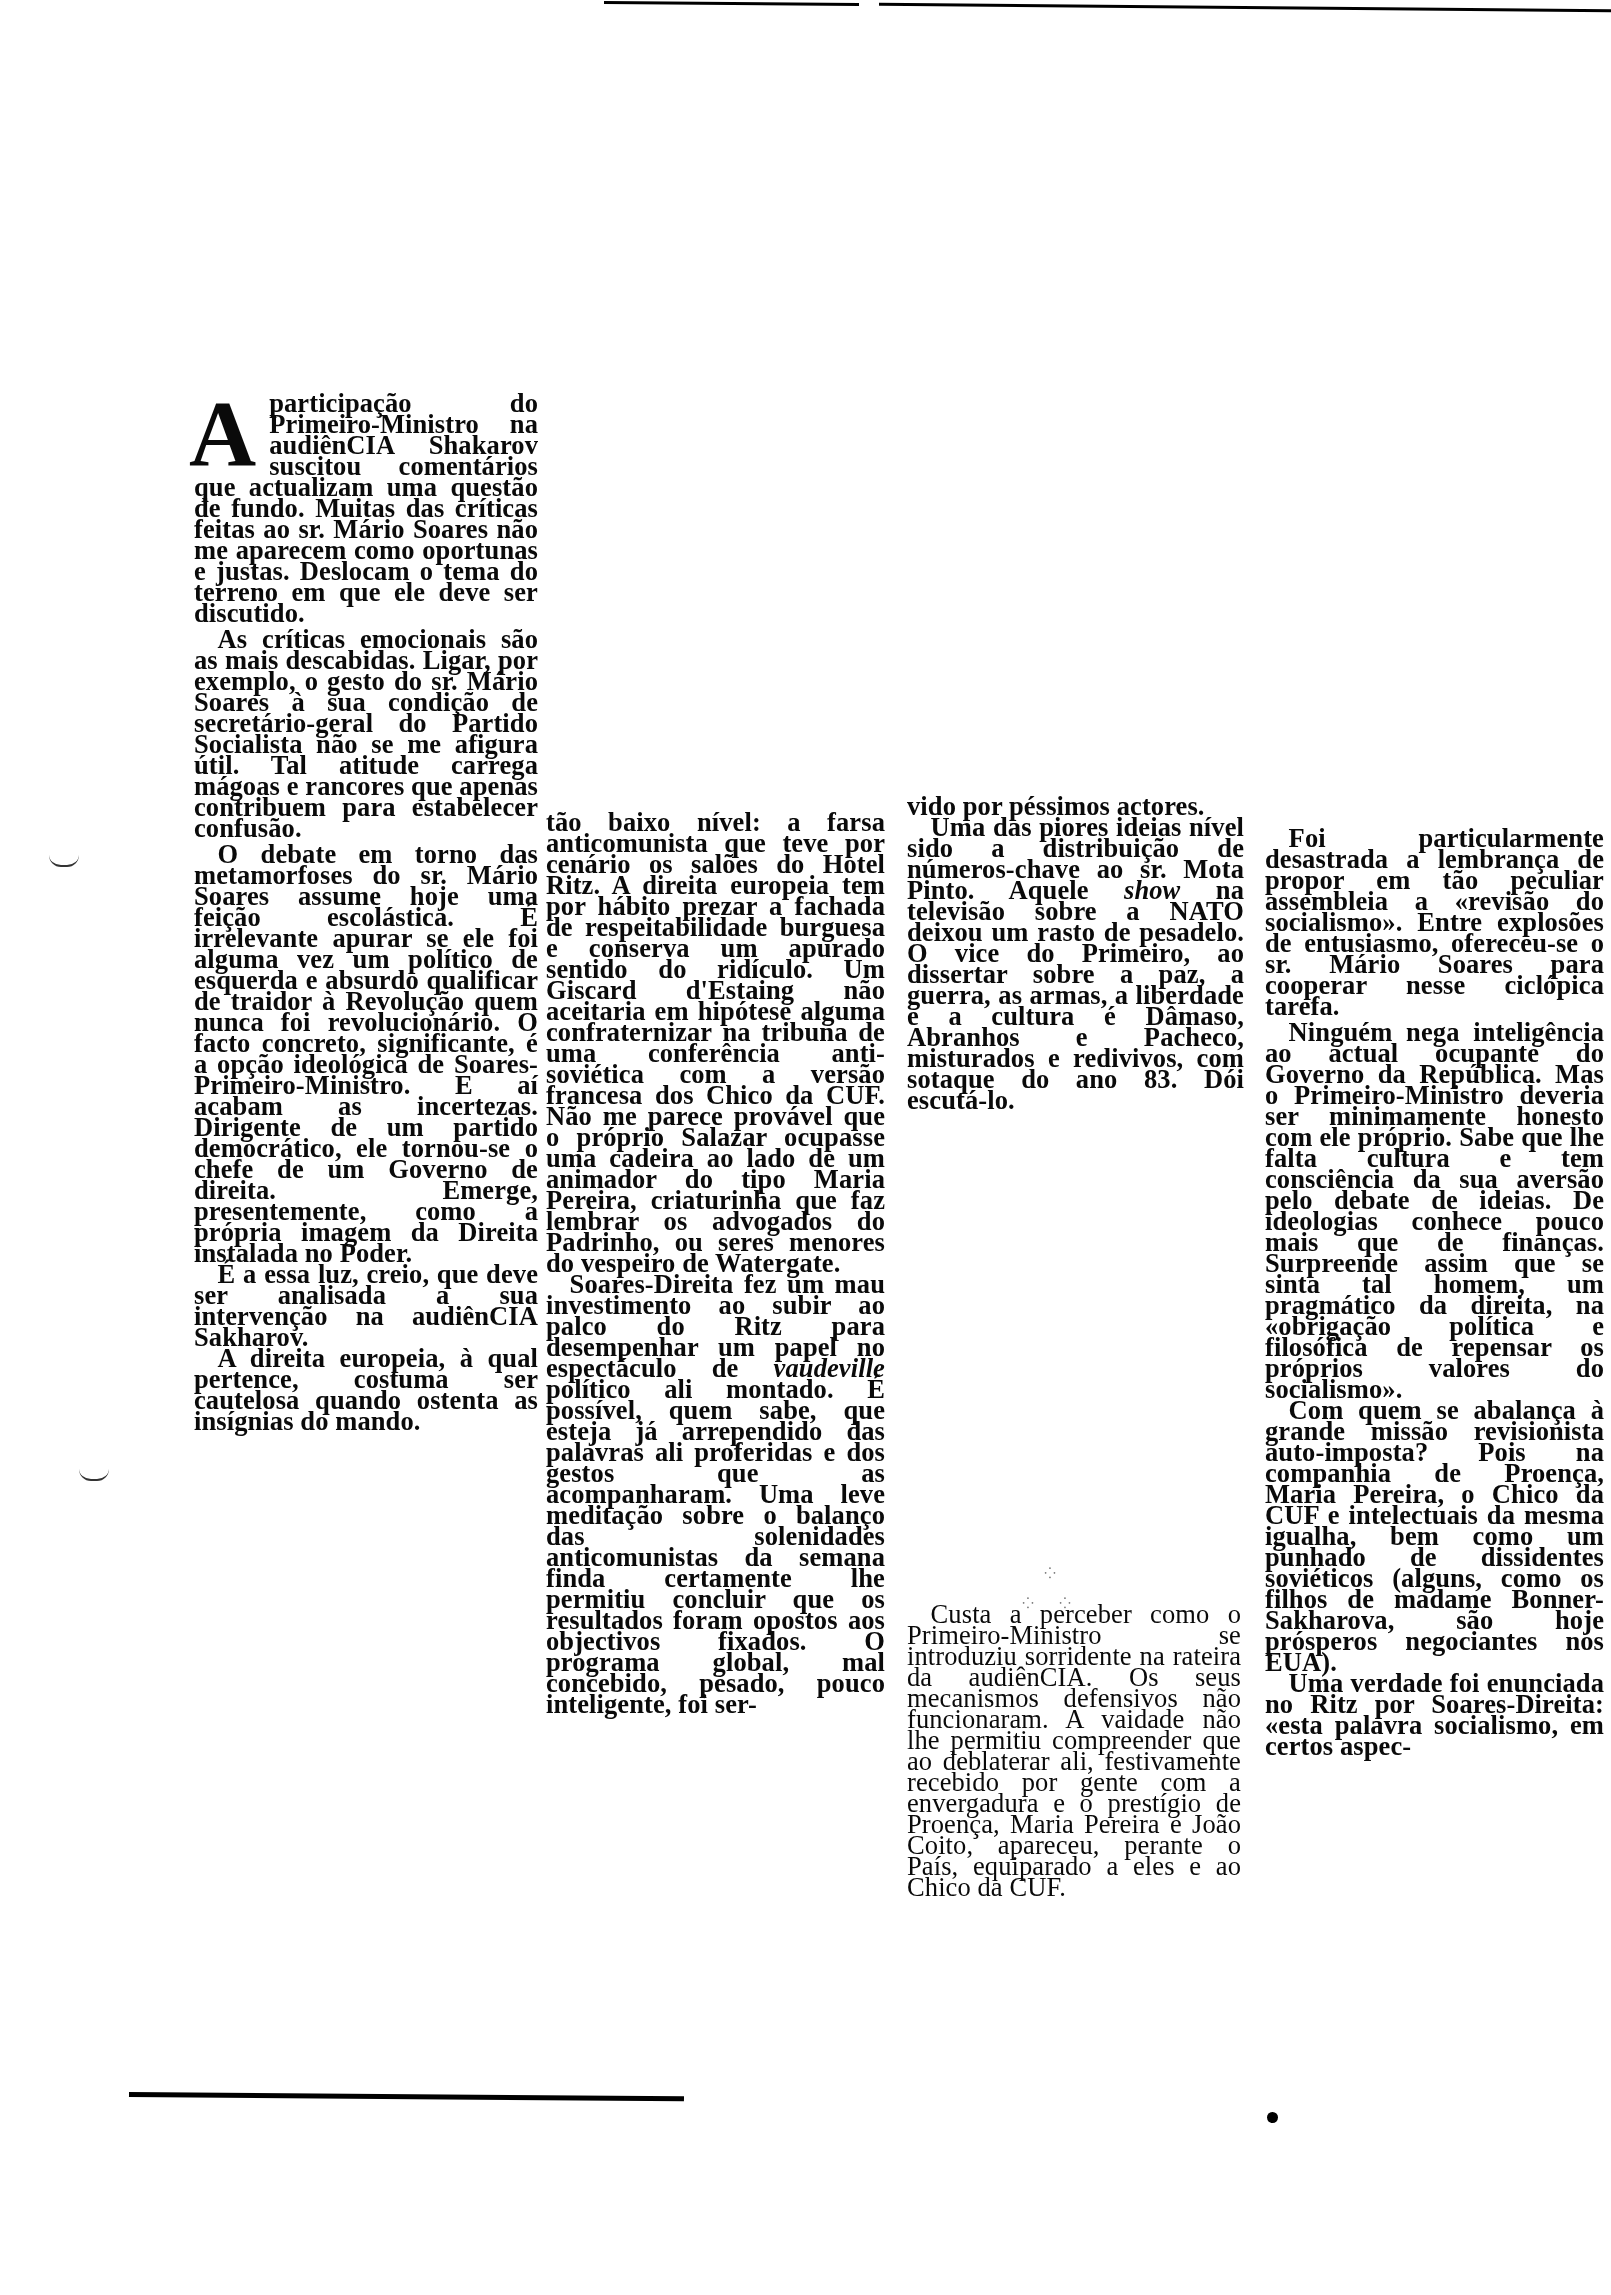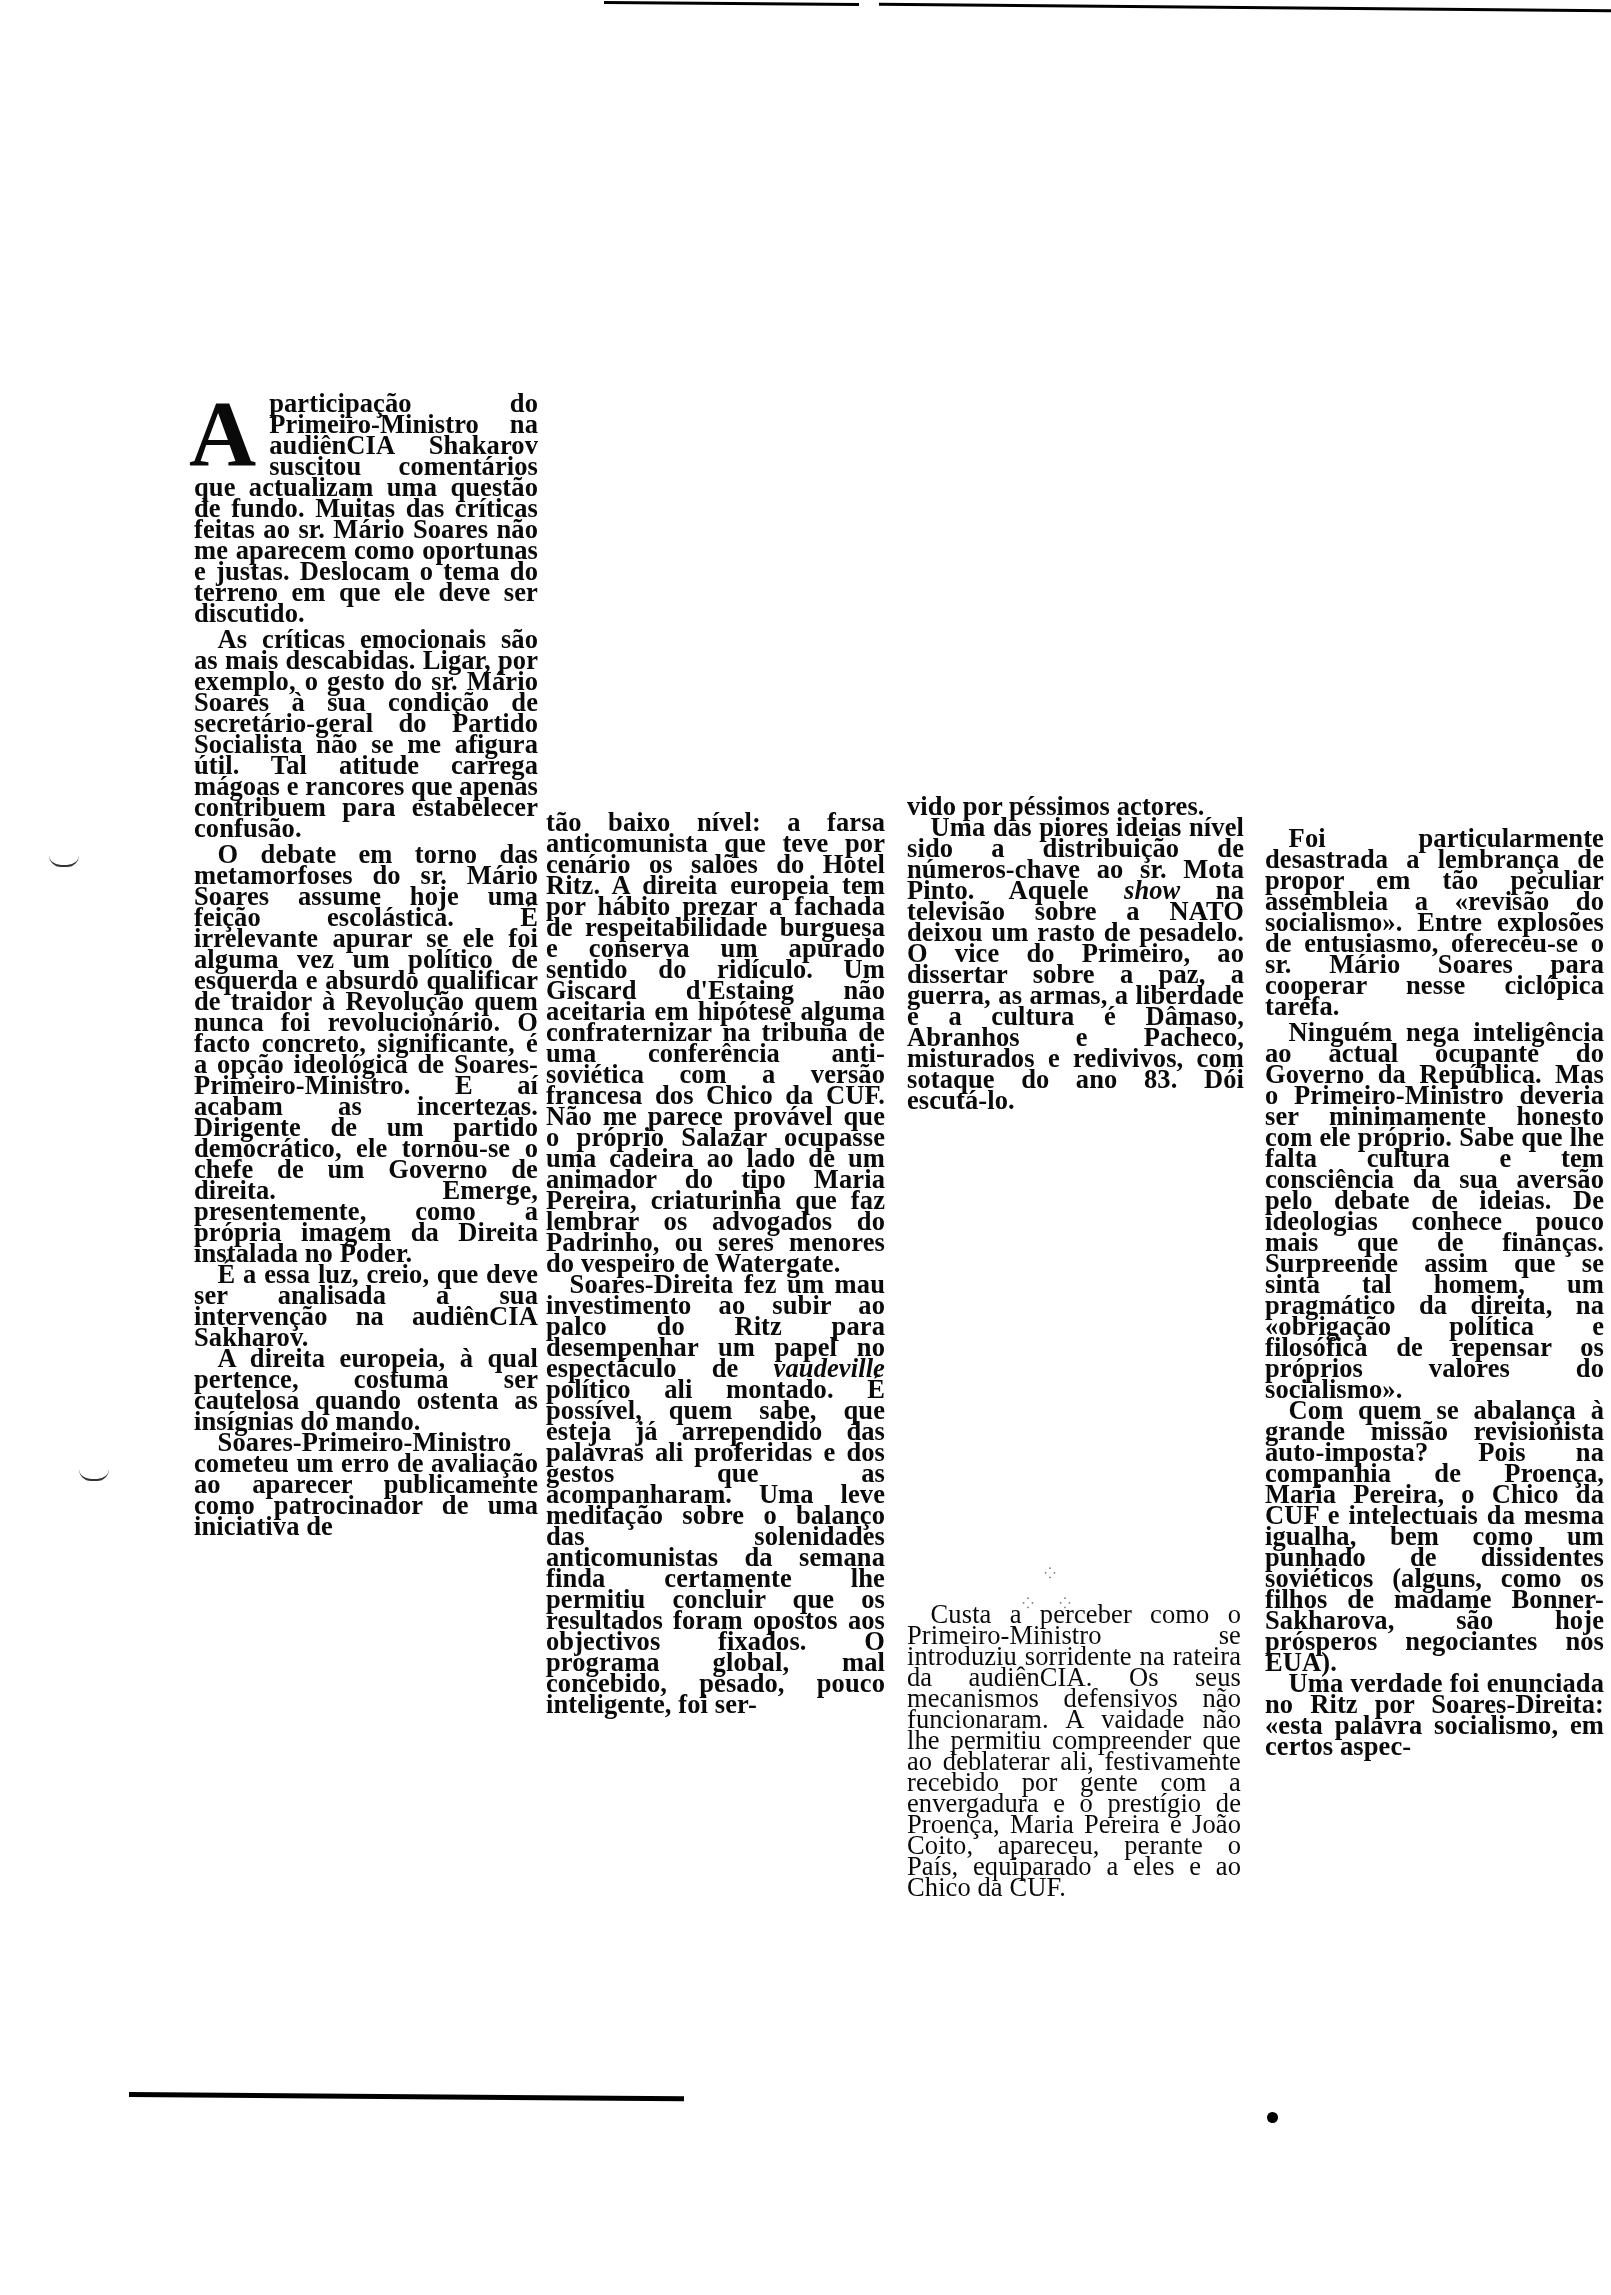--- a/index.html
+++ b/index.html
@@ -35,21 +35,20 @@
 
 <div class="margin-mark" style="left:49px;top:855px;"></div>
 <div class="margin-mark" style="left:79px;top:1469px;"></div>
 
 <div class="col col1">
   <p class="noindent"><span class="dropcap">A</span><span>participação do Primeiro-Ministro na audiênCIA Shakarov suscitou comentários que actualizam uma questão de fundo. Muitas das críticas feitas ao sr. Mário Soares não me aparecem como oportunas e justas. Deslocam o tema do terreno em que ele deve ser discutido.</span></p>
   <p class="gap">As críticas emocionais são as mais descabidas. Ligar, por exemplo, o gesto do sr. Mário Soares à sua condição de secretário-geral do Partido Socialista não se me afigura útil. Tal atitude carrega mágoas e rancores que apenas contribuem para estabelecer confusão.</p>
   <p class="gap">O debate em torno das metamorfoses do sr. Mário Soares assume hoje uma feição escolástica. É irrelevante apurar se ele foi alguma vez um político de esquerda e absurdo qualificar de traidor à Revolução quem nunca foi revolucionário. O facto concreto, significante, é a opção ideológica de Soares-Primeiro-Ministro. E aí acabam as incertezas. Dirigente de um partido democrático, ele tornou-se o chefe de um Governo de direita. Emerge, presentemente, como a própria imagem da Direita instalada no Poder.</p>
   <p>É a essa luz, creio, que deve ser analisada a sua intervenção na audiênCIA Sakharov.</p>
   <p>A direita europeia, à qual pertence, costuma ser cautelosa quando ostenta as insígnias do mando.</p>
-  <p>Soares-Primeiro-Ministro cometeu um erro de avaliação ao aparecer publicamente como patrocinador de uma iniciativa de</p>
 </div>
 
 <div class="col col2">
   <p class="noindent">tão baixo nível: a farsa anticomunista que teve por cenário os salões do Hotel Ritz. A direita europeia tem por hábito prezar a fachada de respeitabilidade burguesa e conserva um apurado sentido do ridículo. Um Giscard d'Estaing não aceitaria em hipótese alguma confraternizar na tribuna de uma conferência anti-soviética com a versão francesa dos Chico da CUF. Não me parece provável que o próprio Salazar ocupasse uma cadeira ao lado de um animador do tipo Maria Pereira, criaturinha que faz lembrar os advogados do Padrinho, ou seres menores do vespeiro de Watergate.</p>
   <p>
     <span>Soares-Direita fez um mau investimento ao subir ao palco do Ritz para desempenhar um papel no espectáculo de</span>
     <em>vaudeville</em>
     <span>político ali montado. É possível, quem sabe, que esteja já arrependido das palavras ali proferidas e dos gestos que as acompanharam. Uma leve meditação sobre o balanço das solenidades anticomunistas da semana finda certamente lhe permitiu concluir que os resultados foram opostos aos objectivos fixados. O programa global, mal concebido, pesado, pouco inteligente, foi ser-</span>
   </p>
 </div>

